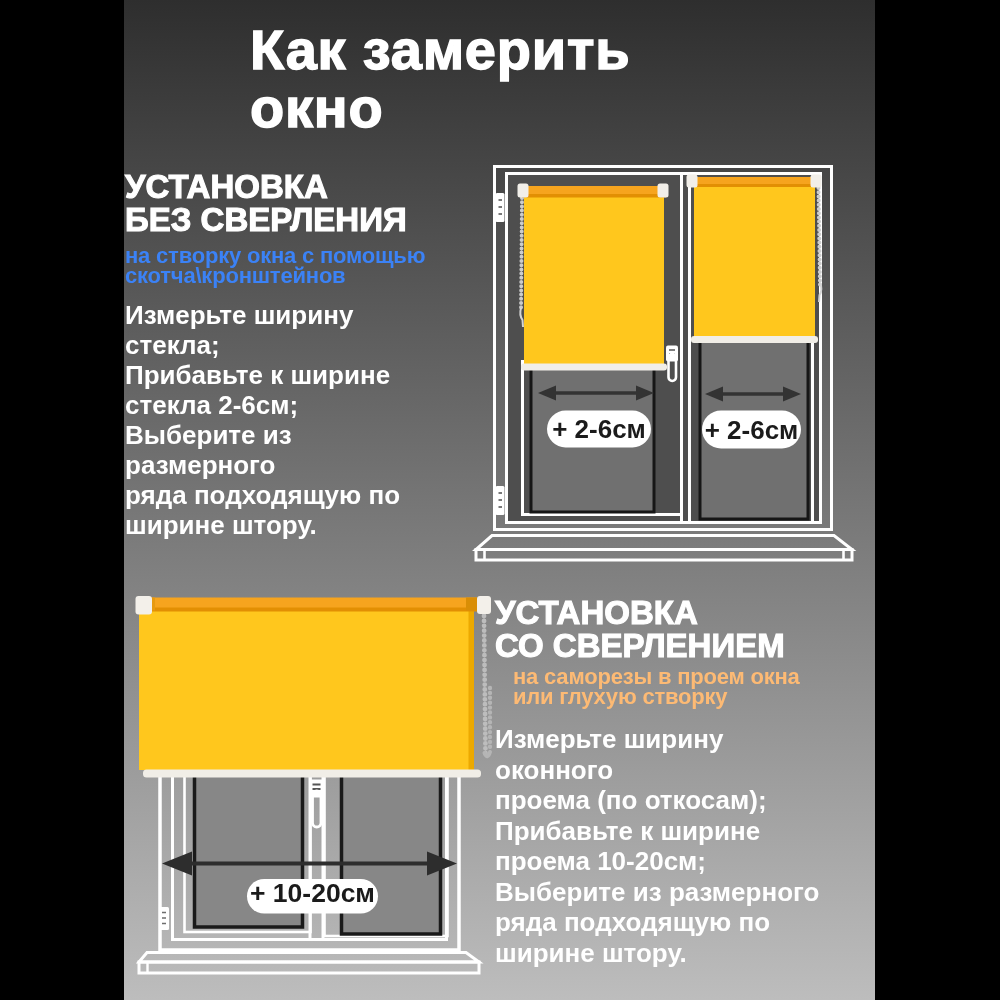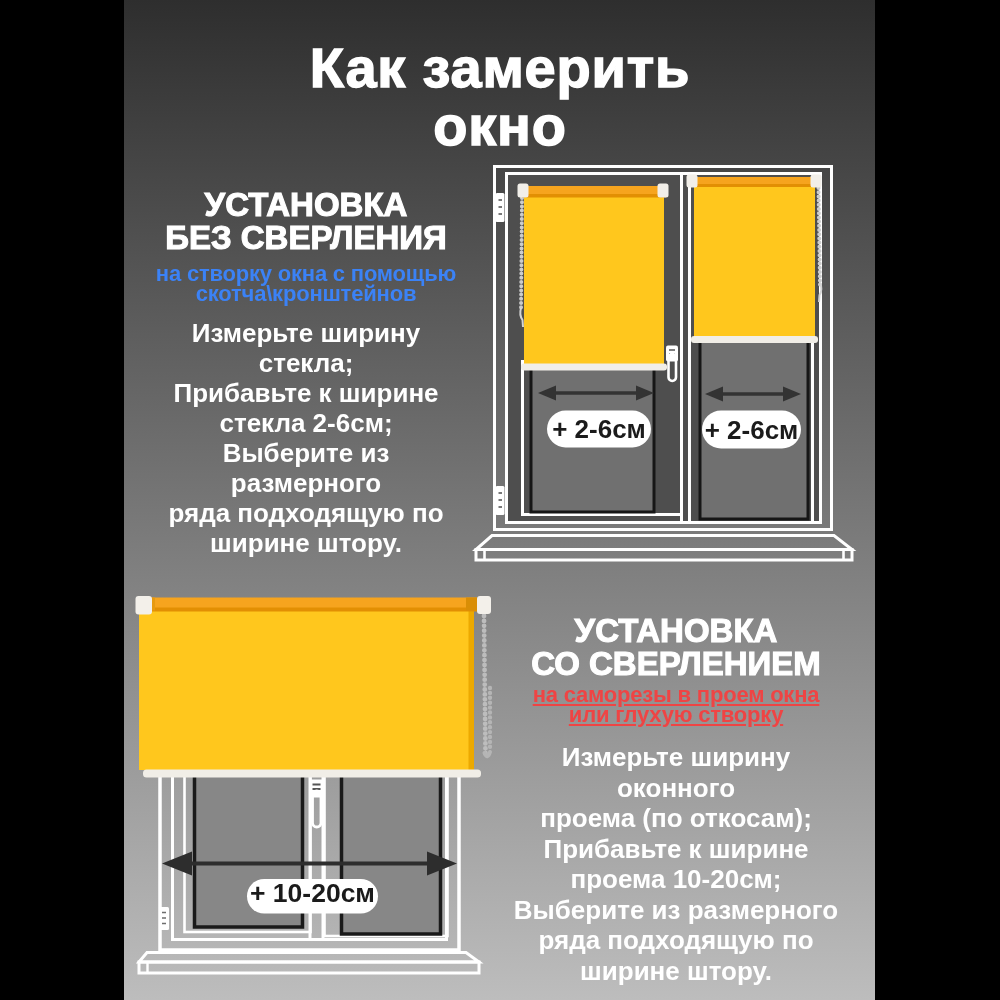--- a/index.html
+++ b/index.html
@@ -1,36 +1,36 @@
 <!DOCTYPE html>
 <html><head>
 <meta charset="utf-8">
 <style>
   html,body{margin:0;padding:0;}
   body{width:1000px;height:1000px;background:#000;position:relative;overflow:hidden;
        font-family:"Liberation Sans", sans-serif;}
   .abs{position:absolute;}
-  .ctr{text-align:center;margin-top:18px;}
+  .ctr{text-align:left;}
 </style>
 </head>
 <body>
 
 <div class="abs" style="left:124px;top:0;width:751px;height:1000px;background:linear-gradient(180deg,#2e2e2e 0%,#bdbdbd 100%);"></div>
 
 <div class="abs ctr" style="left:250px;top:21px;width:500px;color:#fff;font-size:56px;font-weight:bold;line-height:58px;letter-spacing:0.8px;-webkit-text-stroke:1.4px #ffffff;">Как замерить<br>окно</div>
 
 <div class="abs ctr" style="left:125px;top:170px;width:362px;color:#fff;font-size:33px;font-weight:bold;line-height:33px;-webkit-text-stroke:1.1px #ffffff;">УСТАНОВКА<br>БЕЗ СВЕРЛЕНИЯ</div>
 
 <div class="abs ctr" style="left:125px;top:246px;width:362px;color:#3b82f6;font-size:22px;font-weight:bold;line-height:19.5px;letter-spacing:-0.2px;">на створку окна с помощью<br>скотча\кронштейнов</div>
 
 <div class="abs ctr" style="left:125px;top:300px;width:362px;color:#fff;font-size:26px;font-weight:bold;line-height:30px;">Измерьте ширину<br>стекла;<br>Прибавьте к ширине<br>стекла 2-6см;<br>Выберите из<br>размерного<br>ряда подходящую по<br>ширине штору.</div>
 
 <div class="abs ctr" style="left:495px;top:595.5px;width:362px;color:#fff;font-size:33px;font-weight:bold;line-height:33px;-webkit-text-stroke:1.1px #ffffff;">УСТАНОВКА<br>СО СВЕРЛЕНИЕМ</div>
 
-<div class="abs ctr" style="left:495px;top:667px;width:362px;color:#ef4444;font-size:22px;font-weight:bold;line-height:19.5px;letter-spacing:-0.2px;text-decoration:underline;">на саморезы в проем окна<br>или глухую створку</div>
+<div class="abs ctr" style="left:513px;top:667px;width:362px;color:#fdba74;font-size:22px;font-weight:bold;line-height:19.5px;letter-spacing:-0.2px;">на саморезы в проем окна<br>или глухую створку</div>
 
 <div class="abs ctr" style="left:495px;top:724px;width:362px;color:#fff;font-size:26px;font-weight:bold;line-height:30.5px;">Измерьте ширину<br>оконного<br>проема (по откосам);<br>Прибавьте к ширине<br>проема 10-20см;<br>Выберите из размерного<br>ряда подходящую по<br>ширине штору.</div>
 
 <svg class="abs" style="left:470px;top:150px;" width="410" height="420" viewBox="470 150 410 420">
 
   <rect x="494.5" y="166.5" width="337" height="363" fill="none" stroke="#ffffff" stroke-width="3"></rect>
 
   <rect x="508" y="175" width="311" height="346" fill="#4e4e4e"></rect>
 
   <rect x="506.5" y="173.5" width="314" height="349" fill="none" stroke="#ffffff" stroke-width="3"></rect>

